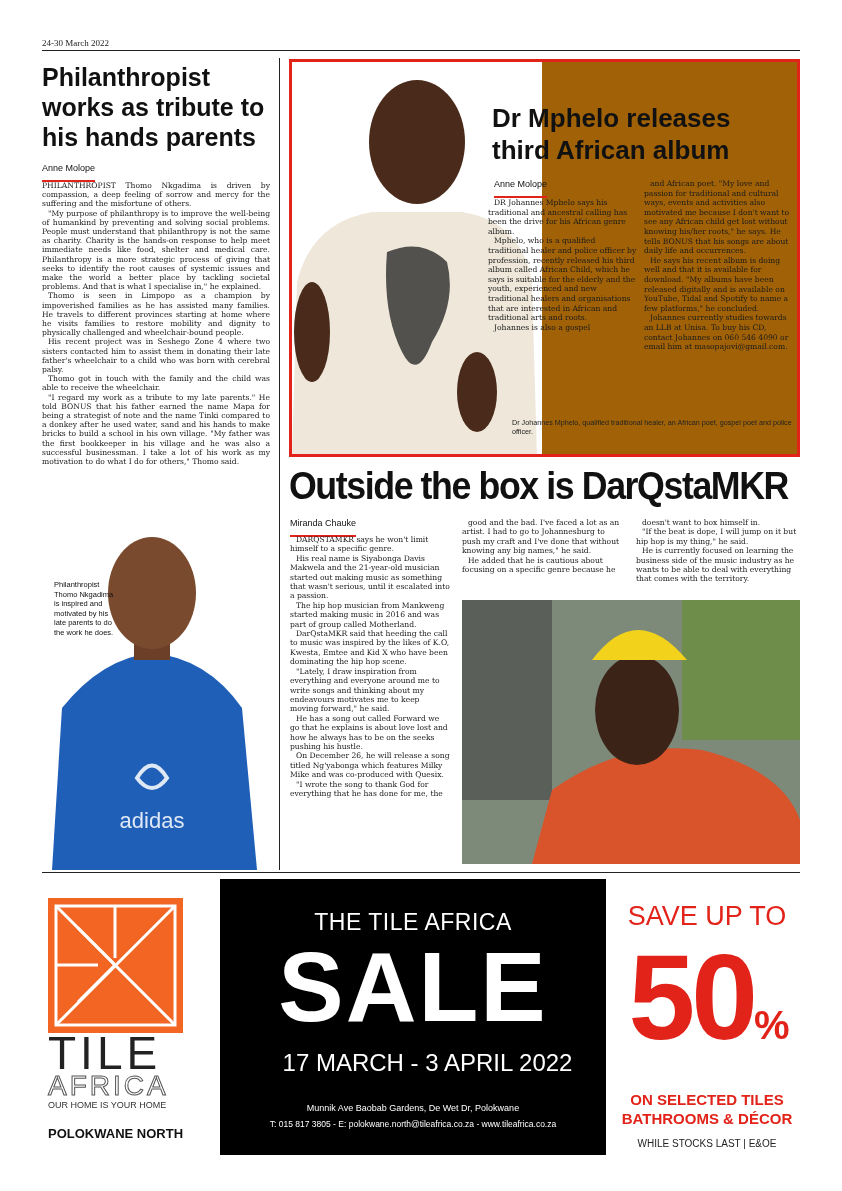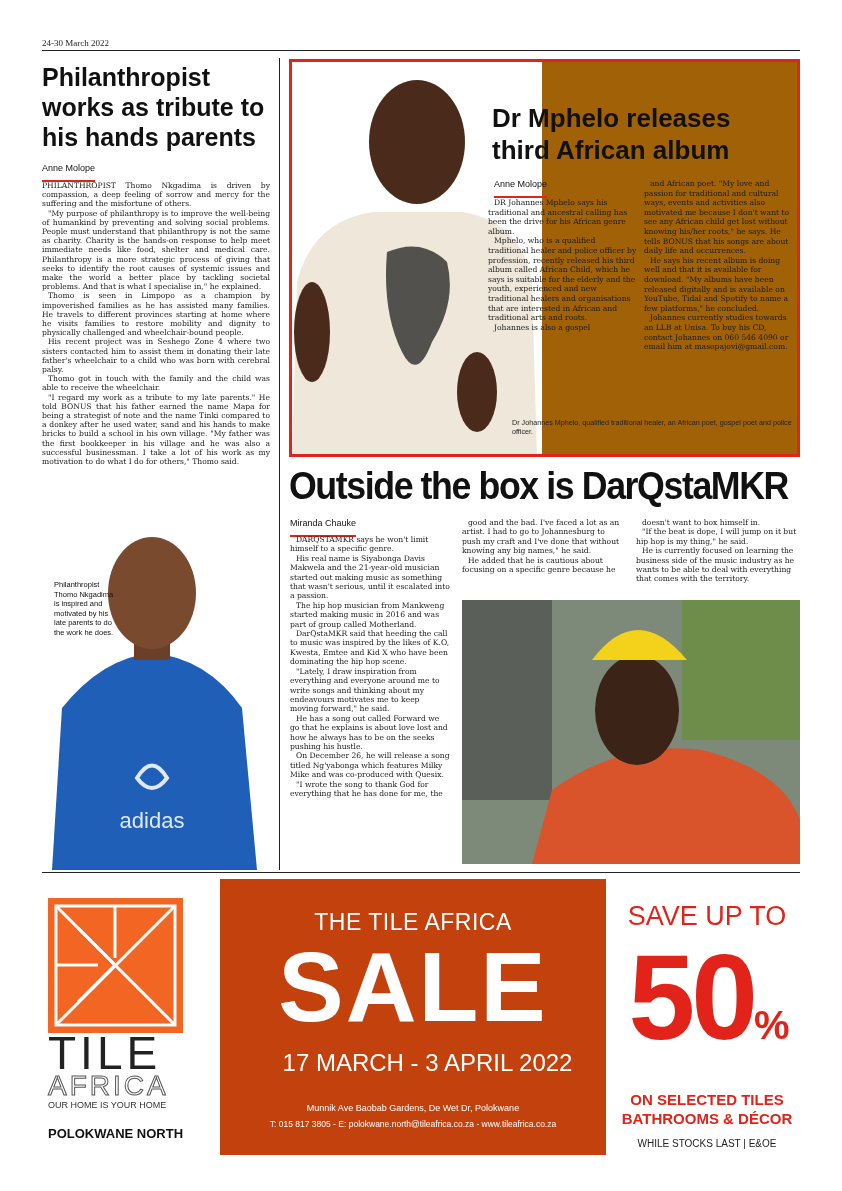--- a/index.html
+++ b/index.html
@@ -45,21 +45,21 @@
 
   .bottom-rule { position: absolute; left: 42px; right: 42px; top: 872px; border-top: 1px solid #222; }
 
   
   .ad-logo { position: absolute; left: 48px; top: 898px; width: 135px; height: 135px; background: #f26522; }
   .ad-tile { position: absolute; left: 48px; top: 1030px; font-family: "Liberation Sans", sans-serif; font-size: 46px; letter-spacing: 4px; color: #222; line-height: 46px; }
   .ad-africa { position: absolute; left: 48px; top: 1072px; font-family: "Liberation Sans", sans-serif; font-size: 28px; letter-spacing: 3px; color: #fff; -webkit-text-stroke: 1px #555; line-height: 28px; }
   .ad-slogan { position: absolute; left: 48px; top: 1100px; font-family: "Liberation Sans", sans-serif; font-size: 9px; color: #333; }
   .ad-store { position: absolute; left: 48px; top: 1126px; font-family: "Liberation Sans", sans-serif; font-size: 13px; font-weight: bold; color: #111; }
 
-  .ad-red { position: absolute; left: 220px; top: 879px; width: 386px; height: 276px; background: #c2410c; color: #fff; font-family: "Liberation Sans", sans-serif; text-align: center; }
+  .ad-red { position: absolute; left: 220px; top: 879px; width: 386px; height: 276px; background: #000000; color: #fff; font-family: "Liberation Sans", sans-serif; text-align: center; }
   .ad-red .line1 { position: absolute; top: 30px; left: 0; right: 0; font-size: 23px; letter-spacing: 0.5px; }
   .ad-red .line2 { position: absolute; top: 48px; left: 0; right: 0; font-size: 98px; font-weight: bold; letter-spacing: 2px; line-height: 120px; }
   .ad-red .line3 { position: absolute; top: 170px; left: 0; right: 0; font-size: 24px; margin-left: 29px; }
   .ad-red .line4 { position: absolute; top: 224px; left: 0; right: 0; font-size: 9px; }
   .ad-red .line5 { position: absolute; top: 240px; left: 0; right: 0; font-size: 8.5px; }
   .ad-right { position: absolute; left: 612px; top: 900px; width: 190px; font-family: "Liberation Sans", sans-serif; text-align: center; color: #e2231a; }
   .ad-right .save { font-size: 27px; line-height: 32px; }
   .ad-right .big { font-size: 120px; font-weight: bold; line-height: 130px; letter-spacing: -4px; }
   .ad-right .pct { font-size: 40px; font-weight: bold; }
   .ad-right .sel { font-size: 15px; font-weight: bold; line-height: 19px; }

